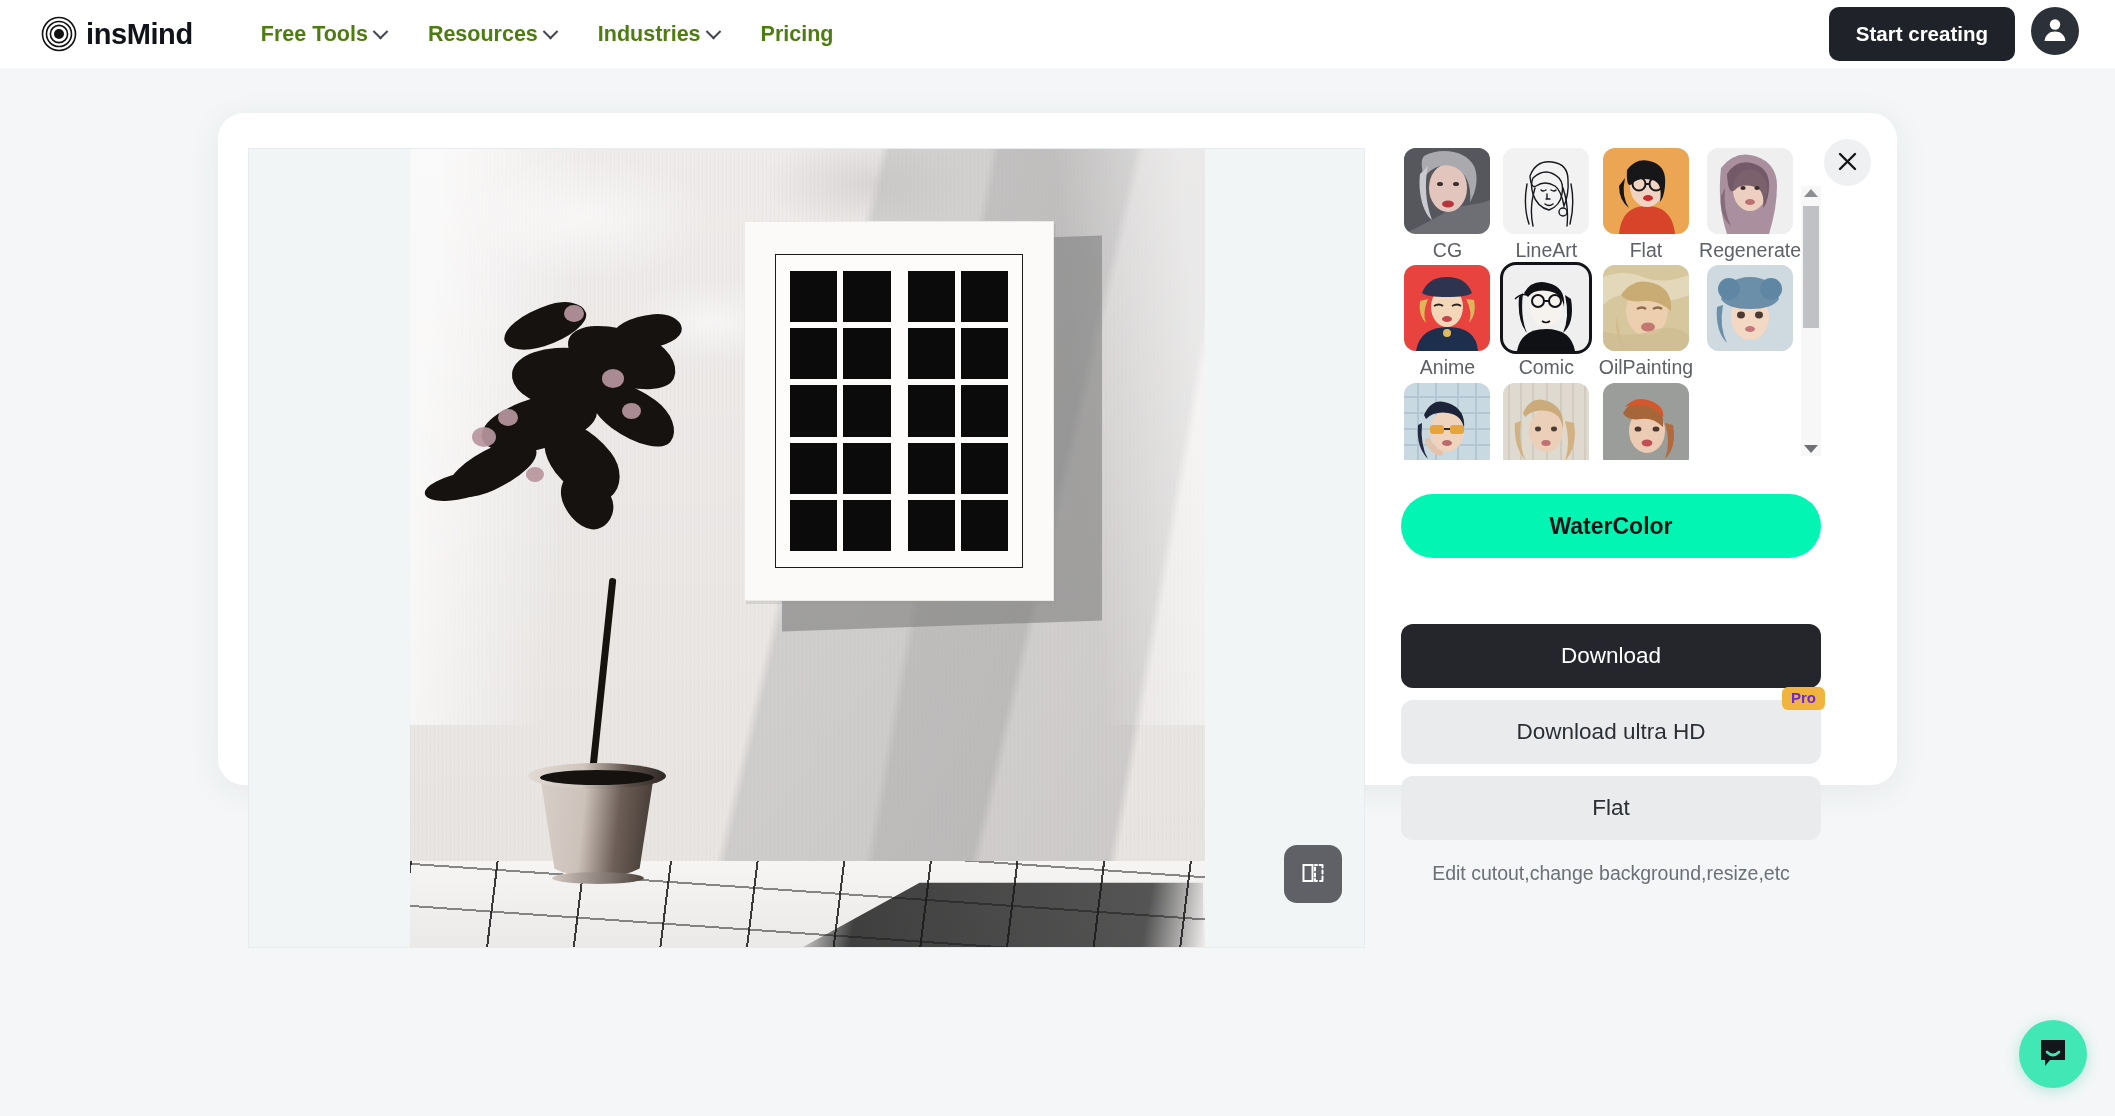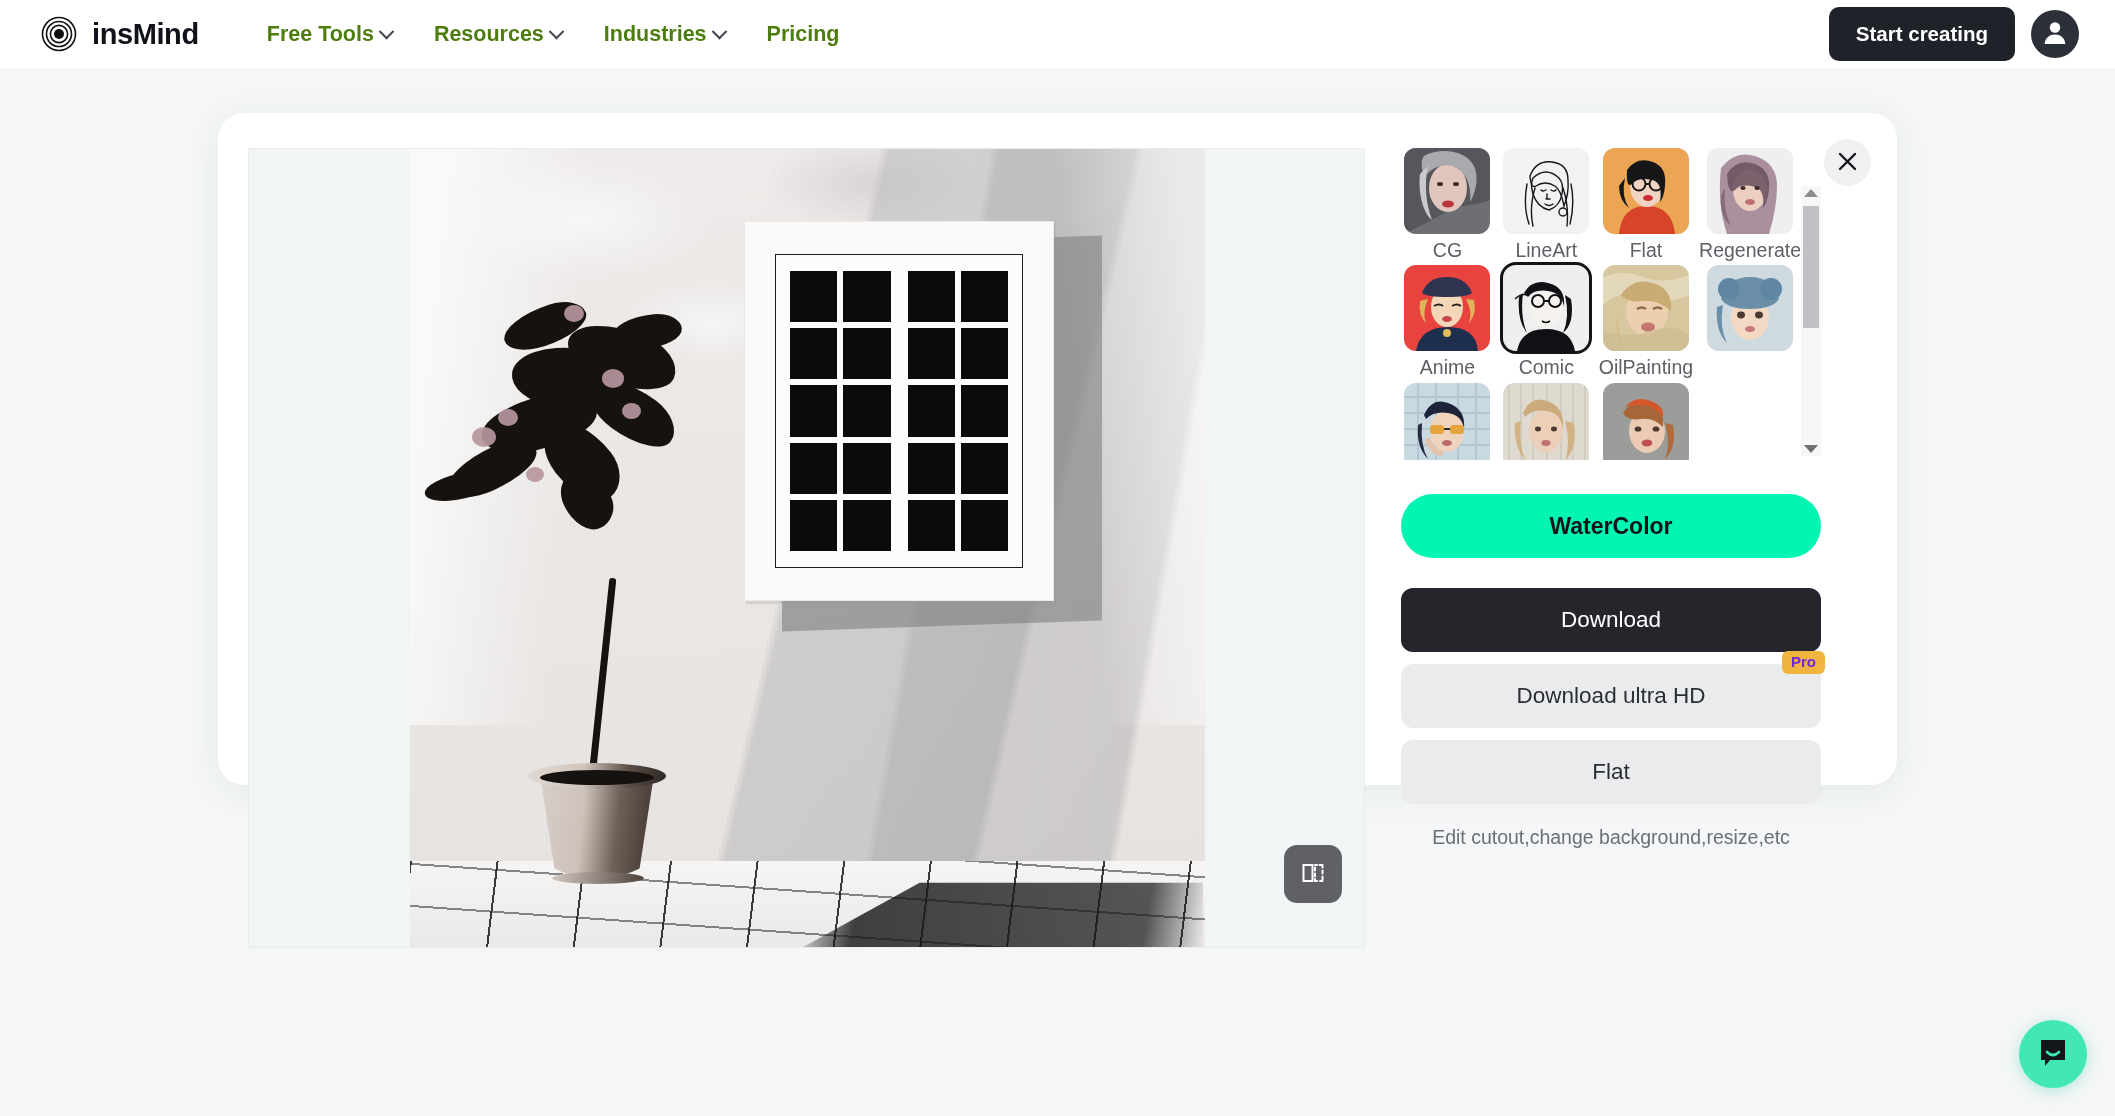--- a/index.html
+++ b/index.html
@@ -12,40 +12,40 @@
 
   
   .header {
     position: absolute; top: 0; left: 0;
     width: 2115px; height: 68px;
     background: #ffffff;
     display: flex; align-items: center;
     z-index: 30;
   }
   .logo-wrap {
-    display: flex; align-items: center; gap: 15px;
+    display: flex; align-items: center; gap: 9px;
     margin-left: 41px; cursor: pointer;
   }
   .logo-mark { width: 36px; height: 36px; display:block; }
   .logo-text {
     font-size: 29px; font-weight: 700; color: #10131a;
     letter-spacing: -0.4px; line-height: 1;
   }
   .nav { display: flex; align-items: center; margin-left: 68px; gap: 42px; }
   .nav-item {
     display: flex; align-items: center; gap: 7px;
     font-size: 21.5px; font-weight: 700; color: #4d7c0f;
     cursor: pointer; white-space: nowrap;
   }
   .chev { display: inline-block; width: 11px; height: 11px;
     border-right: 2.3px solid #40454f; border-bottom: 2.3px solid #40454f;
     transform: rotate(45deg) translate(-2px,-2px); }
   .header-right {
     margin-left: auto; margin-right: 36px;
-    display: flex; align-items: center; gap: 16px;
+    display: flex; align-items: flex-start; gap: 16px;
   }
   .start-btn {
     background: #1f2228; color: #ffffff;
     font-size: 20.5px; font-weight: 600;
     border: none; border-radius: 10px;
     padding: 15px 27px; cursor: pointer;
     font-family: "Liberation Sans", sans-serif;
   }
   .avatar {
     width: 48px; height: 48px; border-radius: 50%;
@@ -213,21 +213,21 @@
   .sb-track { position:absolute; left:2px; top:18px; width:16px; height:234px; background:#f7f7f8;}
   .sb-thumb { position:absolute; left:2px; top:20px; width:16px; height:122px; background:#bfc1c4; }
 
   .regen-btn {
     margin-top:34px; width:420px; height:64px;
     background:#02f5b2; border:none; border-radius:32px;
     font-size:23px; font-weight:700; color:#121418;
     cursor:pointer; font-family:"Liberation Sans", sans-serif;
   }
   .dl-btn {
-    margin-top:30px; width:420px; height:64px;
+    margin-top:66px; width:420px; height:64px;
     background:#24262b; color:#ffffff; border:none; border-radius:12px;
     font-size:22.5px; font-weight:400; cursor:pointer;
     font-family:"Liberation Sans", sans-serif;
   }
   .ghost-btn {
     position:relative; margin-top:12px; width:420px; height:64px;
     background:#eaebec; color:#2b2e33; border:none; border-radius:12px;
     font-size:22.5px; font-weight:400; cursor:pointer;
     font-family:"Liberation Sans", sans-serif;
   }

